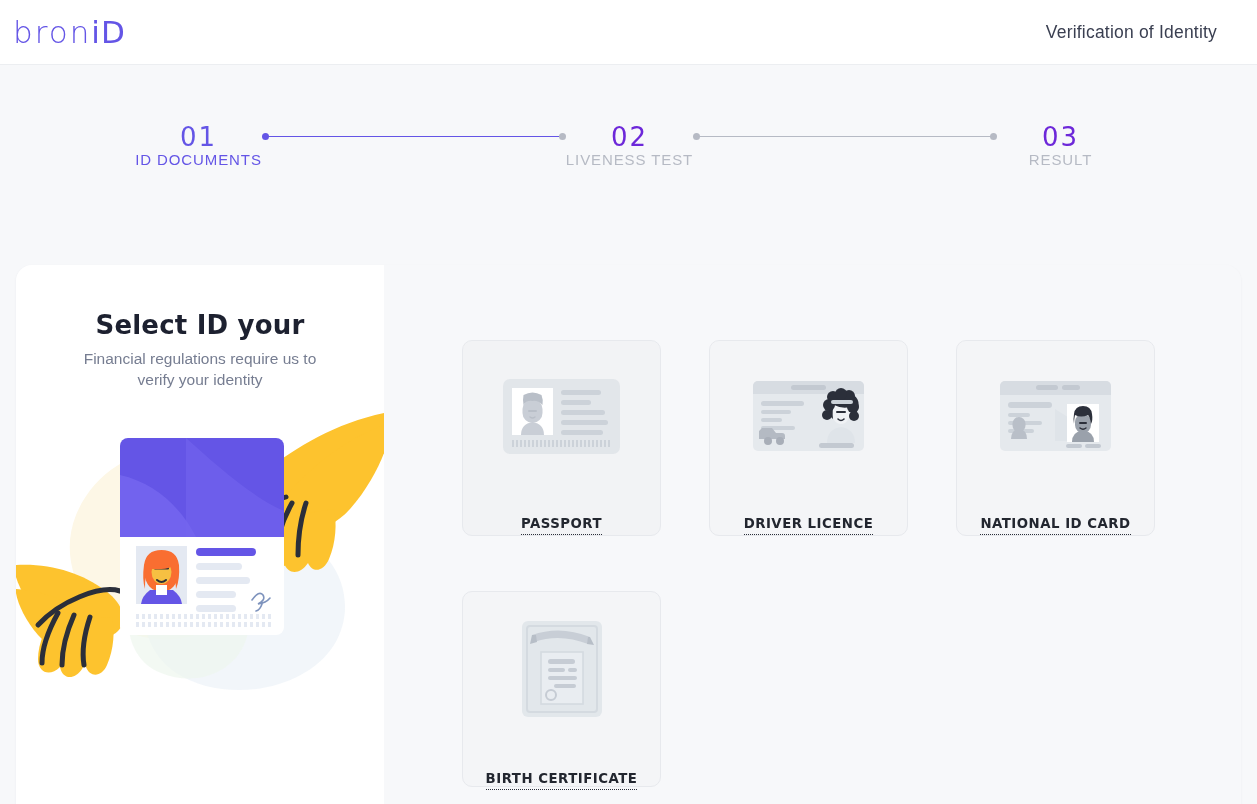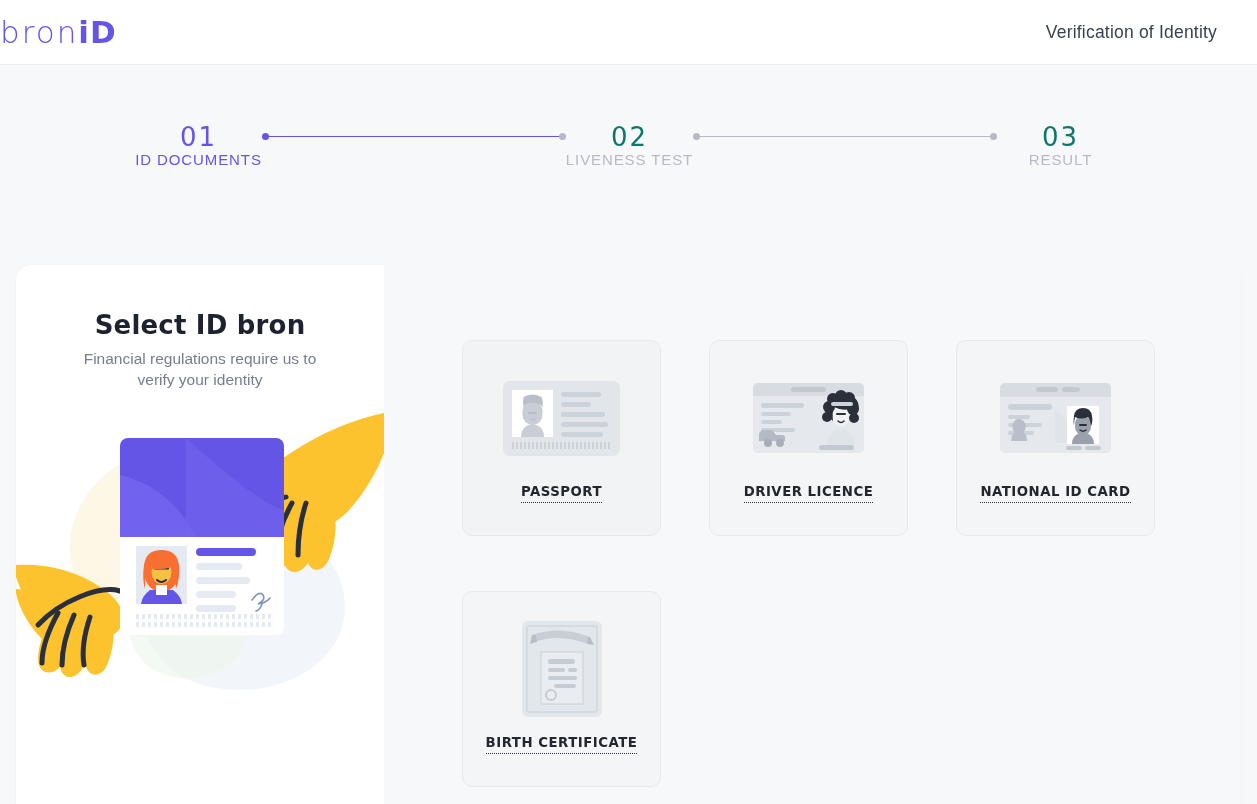--- a/index.html
+++ b/index.html
@@ -12,28 +12,29 @@
 
   
   .topbar {
     position: absolute; left: 0; top: 0;
     width: 1257px; height: 65px;
     background: #ffffff;
     border-bottom: 1px solid #eceef1;
     display: flex; align-items: center; justify-content: space-between;
   }
   .logo {
+    margin-left: 13px;
     display: flex; align-items: baseline;
     font-size: 33px;
     letter-spacing: 1.5px;
     color: #6455e6;
     font-weight: 400;
   }
   .logo .lg-bron { font-family: "DejaVu Sans", sans-serif; font-weight:300; font-size:31px; letter-spacing:2px;}
-  .logo .lg-id  { font-family: "DejaVu Sans", sans-serif; font-weight:700; font-size:31px; letter-spacing:1px;}
+  .logo .lg-id  { font-family: "DejaVu Sans", sans-serif; font-weight:400; font-size:31px; letter-spacing:1px;}
   .page-title {
     margin-right: 40px;
     font-size: 17.5px;
     color: #3a3f51;
     font-weight: 400;
     letter-spacing: .2px;
   }
 
   
   .body-area {
@@ -48,21 +49,21 @@
     width: 1257px; height: 62px;
     display: flex; align-items: flex-start;
   }
   .step {
     position: relative;
     width: 133px;
     display: flex; flex-direction: column; align-items: center;
   }
   .step-num {
     font-size: 26px; letter-spacing: 2px; line-height: 28px;
-    color: #0f766e; font-weight: 400;
+    color: #6d28d9; font-weight: 400;
     font-family: "DejaVu Sans", sans-serif;
   }
   .step-label {
     font-size: 15px; letter-spacing: .9px;
     color: #b6bac4; font-weight: 400;
   }
   .step.active .step-num, .step.active .step-label { color: #6455e6; }
 
   .connector { flex: 1; position: relative; height: 28px; }
   .connector .line {
@@ -136,20 +137,21 @@
     margin-left: 78px;
   }
   .id-card {
     width: 199px; height: 196px;
     background: #f4f5f7;
     border: 1px solid #e7e9ed;
     border-radius: 10px;
     display: flex; flex-direction: column;
     align-items: center; justify-content: flex-start;
     cursor: pointer;
+    gap: 36px;
   }
   .id-card.alt { background: #f2f3f5; }
   .id-art { margin-top: 31px; height: 92px; display:flex; align-items:center; justify-content:center; }
   .id-label {
     margin-top: 20px;
     font-size: 13.3px; font-weight: 700; letter-spacing: .5px;
     color: #22262f;
     border-bottom: 1.6px dotted #2b2f3a;
     padding-bottom: 3px;
     font-family: "DejaVu Sans", sans-serif;
@@ -191,21 +193,21 @@
     <div class="step">
       <div class="step-num">03</div>
       <div class="step-label">RESULT</div>
     </div>
     <div style="width:130px"></div>
   </div>
 
   <div class="main-card">
 
     <div class="left-pane">
-      <div class="sel-title">Select ID bron</div>
+      <div class="sel-title">Select ID your</div>
       <div class="sel-sub">Financial regulations require us to verify your identity</div>
 
       <div class="illus">
         <svg width="368" height="300" viewBox="0 0 368 300">
 
           <path d="M60 110 C40 160 70 215 120 230 C175 246 230 215 245 170 C262 120 230 60 180 48 C130 36 80 62 60 110 Z" fill="#fdf7e6"></path>
           <path d="M150 150 C120 180 118 240 160 268 C210 300 290 285 318 240 C345 196 320 140 270 128 C215 115 178 120 150 150 Z" fill="#eef3f8" opacity=".75"></path>
           <path d="M120 185 C105 215 112 255 145 268 C180 282 215 268 228 240 C242 208 225 178 192 170 C160 162 134 164 120 185 Z" fill="#eef6ee" opacity=".7"></path>
 
           <path d="M368 8 C320 18 280 42 250 66 C232 80 225 96 232 108 C244 128 280 126 300 112 C332 90 355 66 368 48 Z" fill="#fdc32e"></path>

